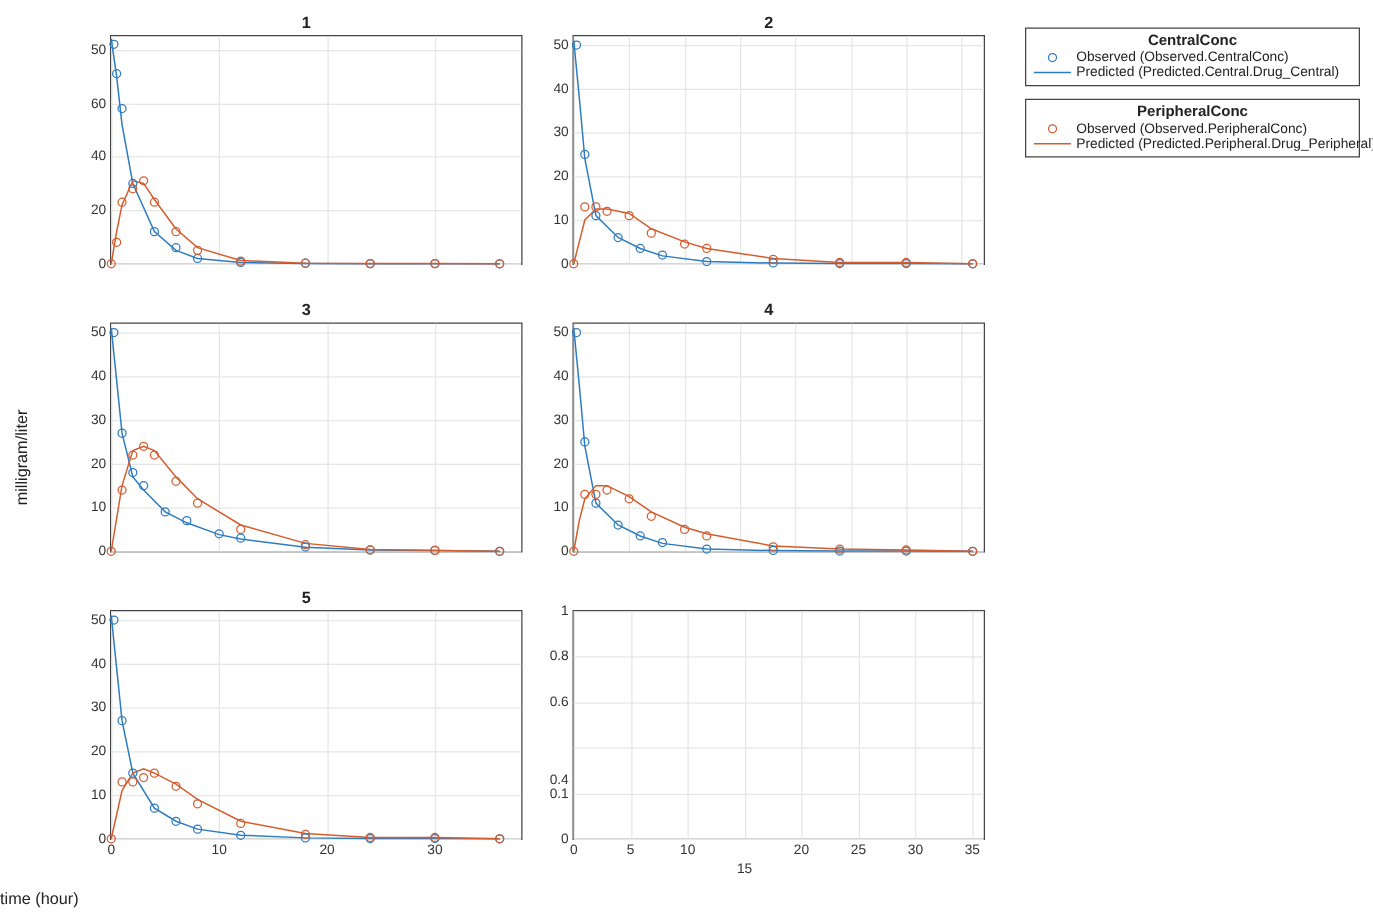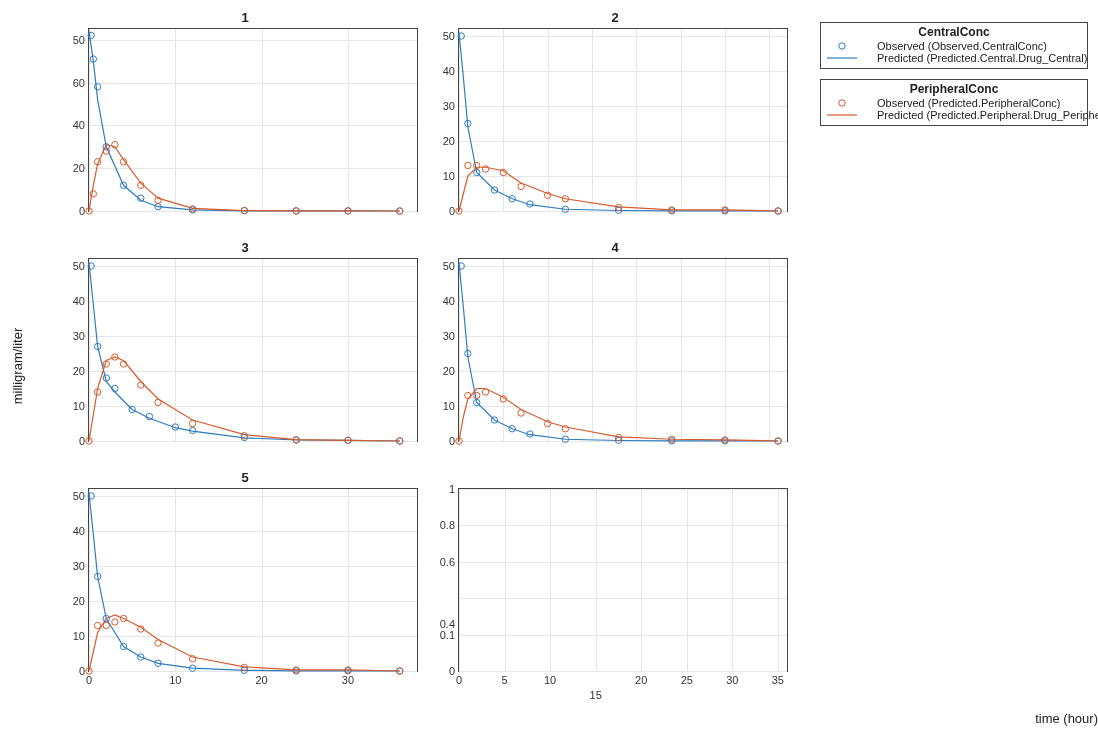--- a/index.html
+++ b/index.html
@@ -1,37 +1,37 @@
 <!DOCTYPE html>
 <html><head>
 <meta charset="utf-8">
 <style>
   html,body{margin:0;padding:0;background:#fff;font-family:Helvetica,Arial,sans-serif;color:#222}
   .figure{position:relative;width:1098px;height:732px}
   .ylabel{position:absolute;left:6px;top:50%;transform:translate(-35%,-50%) rotate(-90deg);font-size:13px}
-  .xlabel{position:absolute;left:0;right:0;bottom:6px;text-align:right;font-size:13px}
+  .xlabel{position:absolute;left:0;right:0;bottom:6px;text-align:left;font-size:13px}
   .grid{position:absolute;left:60px;top:10px;width:740px;height:690px;display:flex;flex-wrap:wrap}
   .cell{width:50%;height:33.33%;box-sizing:border-box;padding:18px 14px 30px 28px;position:relative}
   .title{position:absolute;top:0;left:0;right:0;text-align:center;font-size:13px;font-weight:bold}
   .axes{position:relative;width:100%;height:100%;border:1px solid #444;background:#fff}
   .gl{position:absolute;background:#e6e6e6}
   .gl.h{left:0;right:0;height:1px}
   .gl.v{top:0;bottom:0;width:1px}
   .tick{position:absolute;font-size:11px;color:#333}
   .tick.y{right:100%;padding-right:4px;transform:translateY(-50%)}
   .tick.x{top:100%;padding-top:3px;transform:translateX(-50%)}
   svg.plot{position:absolute;inset:0;width:100%;height:100%;overflow:visible}
   .line-c{stroke:#2e7cc0;stroke-width:1.2;fill:none}
   .line-p{stroke:#d65c2d;stroke-width:1.2;fill:none}
   .mark-c{stroke:#2e7cc0;stroke-width:1;fill:none}
   .mark-p{stroke:#d65c2d;stroke-width:1;fill:none}
   .legend-col{position:absolute;right:10px;top:22px;width:268px;font-size:11px}
   .legend{border:1px solid #444;padding:2px 6px 4px;margin-bottom:10px}
   .legend .lt{text-align:center;font-weight:bold;font-size:12px;padding-bottom:1px}
-  .lrow{display:flex;align-items:flex-end;gap:20px;white-space:nowrap}
+  .lrow{display:flex;align-items:flex-end;gap:4px;white-space:nowrap}
   .lsvg{width:30px;height:12px;flex:none}
 </style>
 </head>
 <body>
 
 <div class="figure">
   <div class="ylabel">milligram/liter</div>
   <div class="xlabel">time (hour)</div>
   <div class="grid" id="grid">
       <div class="cell">
@@ -336,21 +336,21 @@
           </svg>
         <span>Predicted (Predicted.Central.Drug_Central)</span>
       </div>
     </div>
     <div class="legend">
       <div class="lt">PeripheralConc</div>
       <div class="lrow">
         <svg class="lsvg">
             <circle cx="15" cy="6" r="3.2" class="mark-p"></circle>
           </svg>
-        <span>Observed (Predicted.PeripheralConc)</span>
+        <span>Observed (Observed.PeripheralConc)</span>
       </div>
       <div class="lrow">
         <svg class="lsvg">
             <line x1="0" y1="6" x2="30" y2="6" class="line-p"></line>
           </svg>
         <span>Predicted (Predicted.Peripheral.Drug_Peripheral)</span>
       </div>
     </div>
   </div>
 </div>

